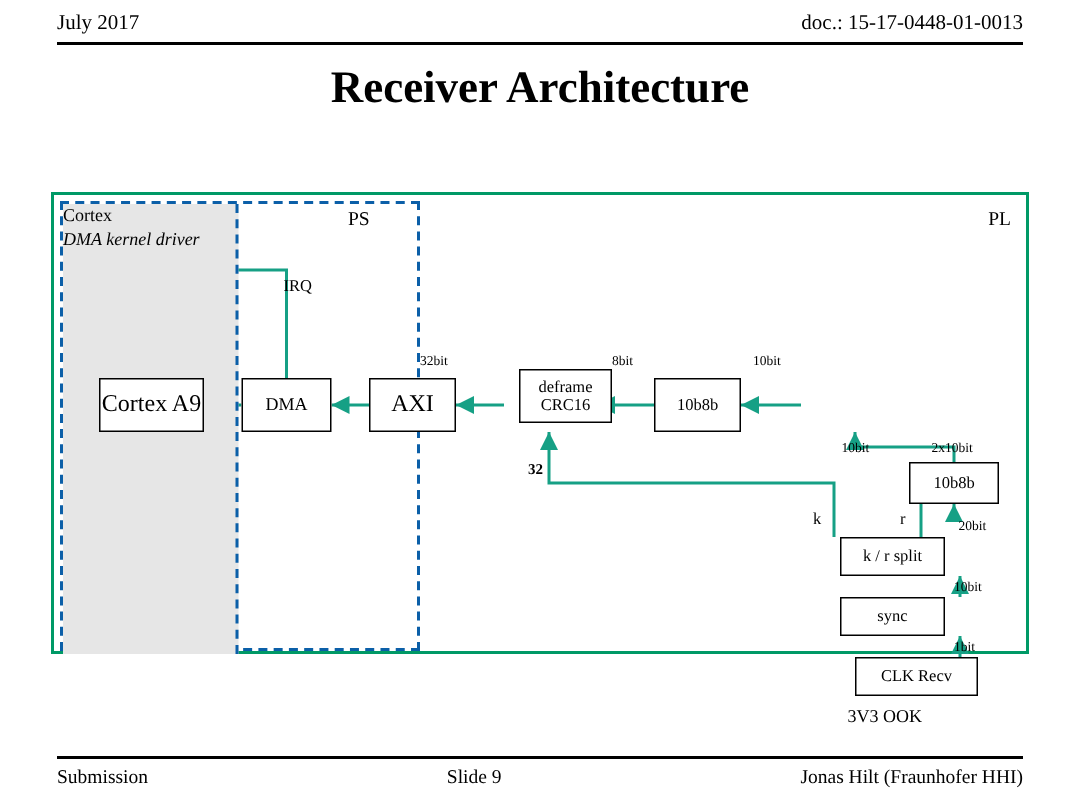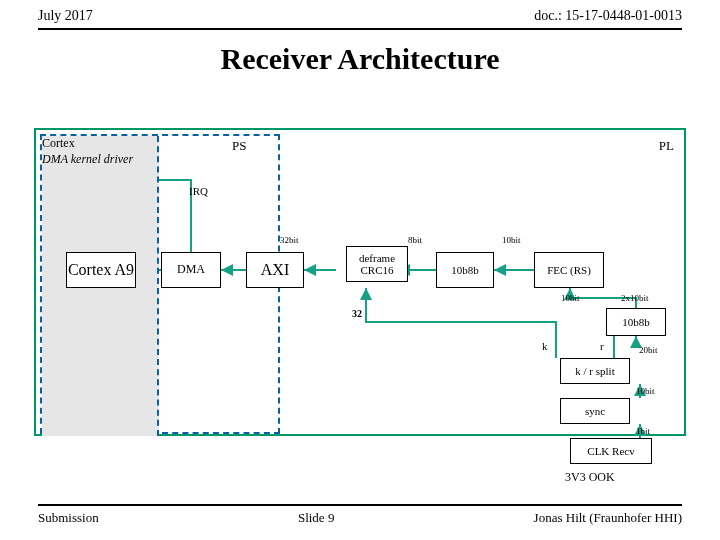--- a/index.html
+++ b/index.html
@@ -205,21 +205,20 @@
 
   <div class="ps-label">PS</div>
   <div class="pl-label">PL</div>
   <div class="irq-label">IRQ</div>
 
   <div class="block cortex">Cortex A9</div>
   <div class="block dma">DMA</div>
   <div class="block axi">AXI</div>
   <div class="block deframe">deframe CRC16</div>
   <div class="block b10b8-1">10b8b</div>
-  <div class="block fec">FEC (RS)</div>
   <div class="block b10b8-2">10b8b</div>
   <div class="block krsplit">k / r split</div>
   <div class="block sync">sync</div>
   <div class="block clk">CLK Recv</div>
 
 
   <div class="small-label l32bit">32bit</div>
   <div class="small-label l8bit">8bit</div>
   <div class="small-label l10bit1">10bit</div>
   <div class="small-label l10bit2">10bit</div>

